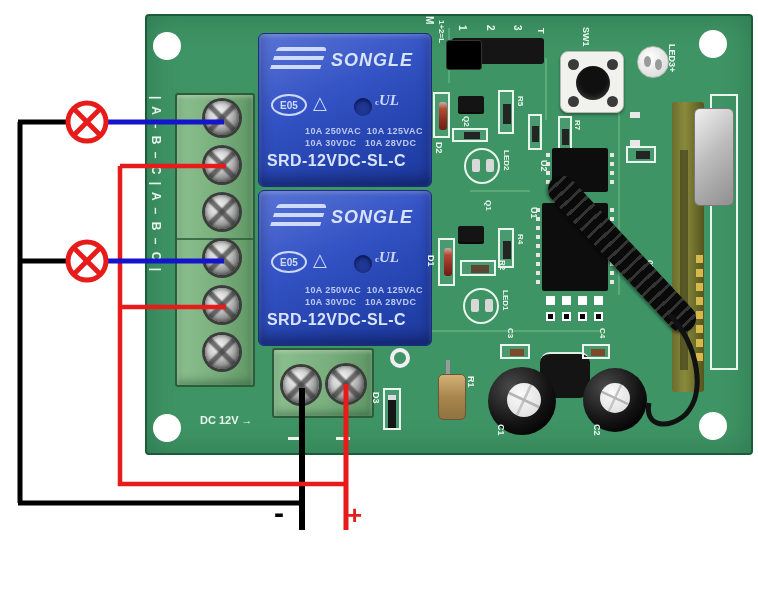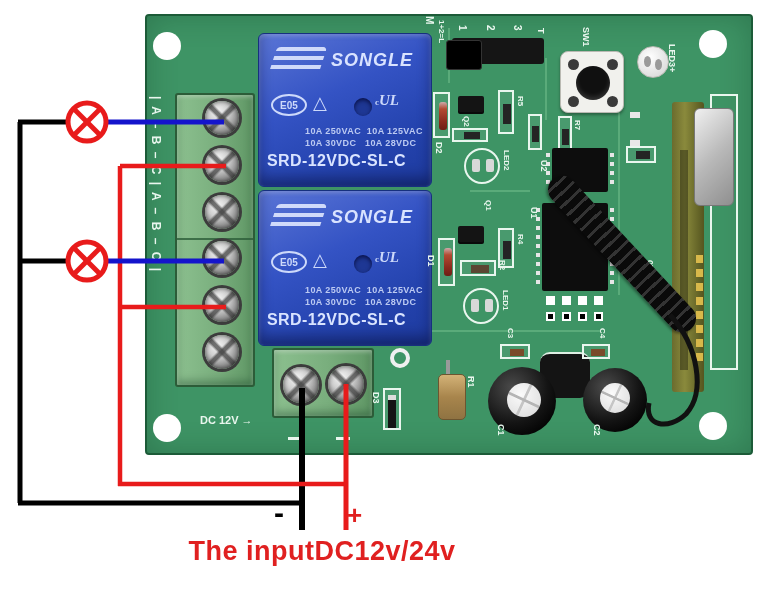--- a/index.html
+++ b/index.html
@@ -285,15 +285,14 @@
     </g>
     <g>
       <circle cx="87" cy="261" r="19" fill="#fff" stroke="#e81b1b" stroke-width="5"></circle>
       <line x1="74" y1="248" x2="100" y2="274" stroke="#e81b1b" stroke-width="5"></line>
       <line x1="100" y1="248" x2="74" y2="274" stroke="#e81b1b" stroke-width="5"></line>
     </g>
   </svg>
 
   <div class="abs minus z6" style="left:274px;top:496px;">-</div>
   <div class="abs plus z6" style="left:347px;top:500px;">+</div>
-  <div class="abs caption z6" style="left:132px;top:536px;">The inputDC12v/24v</div>
 
 </div>
 
 </body></html>

